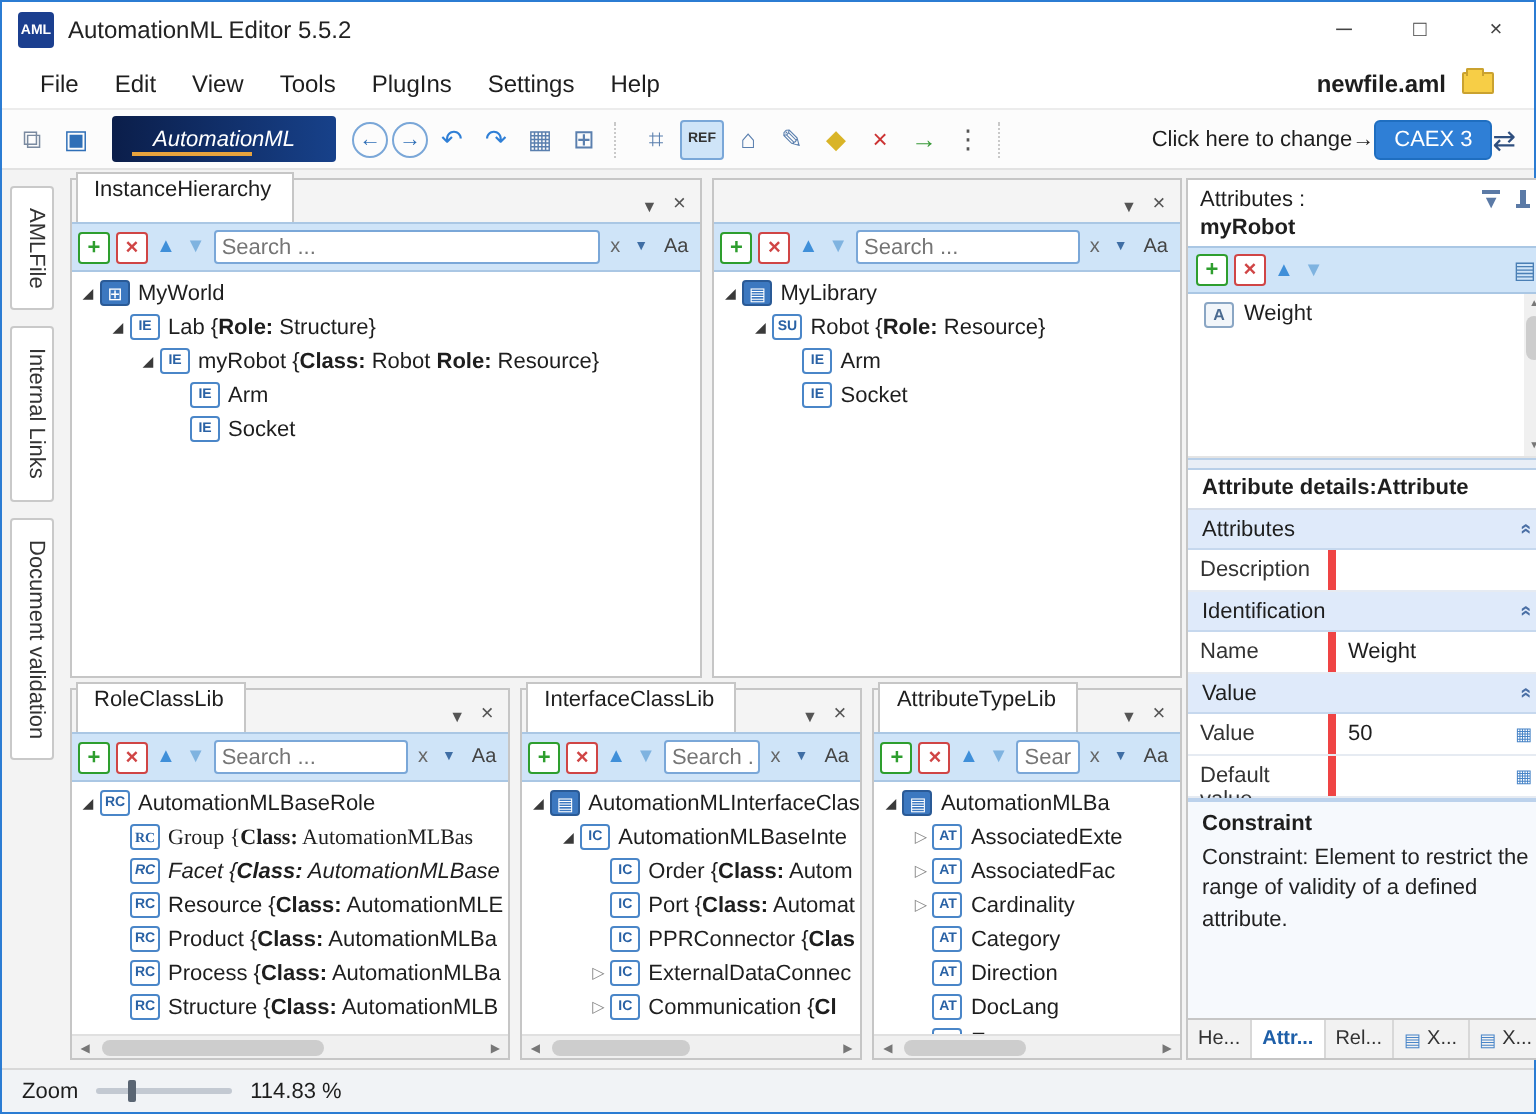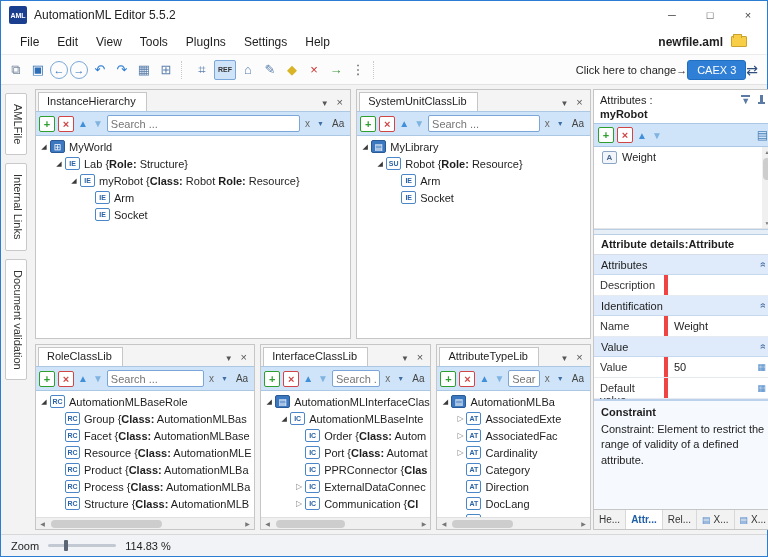--- a/index.html
+++ b/index.html
@@ -32,21 +32,21 @@
 .sync-icon{font-size:14px;color:#2f4f7f}
 
 .main{flex:1;display:flex;background:#f3f3f3;min-height:0}
 .side-strip{width:30px;flex:none;display:flex;flex-direction:column;gap:8px;padding:8px 4px}
 .vtab{writing-mode:vertical-rl;background:#fff;border:1px solid #c9c9c9;padding:10px 2px;font-size:11px;color:#333;border-radius:2px;text-align:center}
 .center{flex:1;min-width:0;display:flex;flex-direction:column;padding:4px 2px 4px 4px;gap:5px}
 .row-top{height:250px;display:flex;gap:5px;flex:none}
 .row-bottom{flex:1;display:flex;gap:5px;min-height:0}
 .panel{background:#fff;border:1px solid #c6c6c6;display:flex;flex-direction:column;min-width:0}
 .phead{height:21px;background:#f4f4f4;display:flex;align-items:flex-end;padding:0 3px 0 2px;flex:none}
-.ptab{background:#fff;border:1px solid #c6c6c6;border-bottom:none;padding:2px 10px 4px 8px;font-size:11px;white-space:nowrap;overflow:hidden}
+.ptab{background:#fff;border:1px solid #c6c6c6;border-bottom:none;padding:2px 10px 10px 8px;font-size:11px;white-space:nowrap;overflow:hidden}
 .ph-sp{flex:1}
 .ph-btn{width:15px;text-align:center;color:#555;font-size:8px;padding-bottom:3px}
 .ph-btn.x{font-size:11px}
 .ptoolbar{height:25px;background:#cfe4f8;border-top:1px solid #aac7e4;border-bottom:1px solid #aac7e4;display:flex;align-items:center;gap:3px;padding:0 3px;flex:none}
 .sq{width:16px;height:16px;border:1px solid;display:flex;align-items:center;justify-content:center;background:#fff;font-weight:bold;font-size:11px;flex:none;border-radius:2px}
 .sq.add{border-color:#2e9e2e;color:#2e9e2e}
 .sq.del{border-color:#d04545;color:#d04545}
 .arr{font-size:10px;flex:none;padding:0 1px}
 .arr.up{color:#3f8fd9}
 .arr.dn{color:#7fb3e0}
@@ -133,20 +133,21 @@
     <span class="menu-item">Help</span>
     <span class="file-name">newfile.aml</span>
     <span class="folder-icon"></span>
   </div>
 
   <div class="toolbar">
     <span style="display:flex;gap:2px">
         <span class="tbi" style="color: rgb(122, 138, 160);">⧉</span>
         <span class="tbi" style="color: rgb(47, 111, 183);">▣</span>
       </span>
+    <div class="logo">AutomationML</div>
     <span style="display:flex;gap:2px;align-items:center">
         <span class="tbi circ">←</span>
         <span class="tbi circ">→</span>
         <span class="tbi" style="color: rgb(47, 127, 214);">↶</span>
         <span class="tbi" style="color: rgb(47, 127, 214);">↷</span>
         <span class="tbi" style="color: rgb(90, 127, 174);">▦</span>
         <span class="tbi" style="color: rgb(90, 127, 174);">⊞</span>
         <span class="tsep"></span>
         <span class="tbi" style="color: rgb(90, 127, 174);">⌗</span>
         <span class="tbi ref">REF</span>
@@ -220,21 +221,20 @@
               <div class="trow" style="padding-left: 47px;">
                 <span class="exp"></span>
                 <span class="ticon t-ie">IE</span>
                 <span class="tlabel"><span>Socket</span></span>
               </div>
             </div>
         </div>
 
         <div class="panel" style="flex:1">
           <div class="phead">
-            <div class="ptab">SystemUnitClassLib</div>
             <div class="ph-sp"></div>
             <span class="ph-btn">▼</span>
             <span class="ph-btn x">×</span>
           </div>
           <div class="ptoolbar">
             <span class="sq add">+</span>
             <span class="sq del">×</span>
             <span class="arr up">▲</span>
             <span class="arr dn">▼</span>
             <span class="search">
@@ -289,26 +289,26 @@
             <span class="s-x">x</span>
             <span class="s-car">▼</span>
             <span class="s-aa">Aa</span>
           </div>
           <div class="tree">
               <div class="trow" style="padding-left: 2px;">
                 <span class="exp open">◢</span>
                 <span class="ticon t-rc">RC</span>
                 <span class="tlabel"><span>AutomationMLBaseRole</span></span>
               </div>
-              <div class="trow" style="padding-left: 17px;">
+              <div class="trow" style="padding-left: 17px; font-family: Liberation Serif, serif;">
                 <span class="exp"></span>
                 <span class="ticon t-rc">RC</span>
                 <span class="tlabel"><span>Group {</span><span class="b">Class:</span><span> AutomationMLBas</span></span>
               </div>
-              <div class="trow" style="padding-left: 17px;">
+              <div class="trow" style="padding-left: 17px; font-style: italic;">
                 <span class="exp"></span>
                 <span class="ticon t-rc">RC</span>
                 <span class="tlabel"><span>Facet {</span><span class="b">Class:</span><span> AutomationMLBase</span></span>
               </div>
               <div class="trow" style="padding-left: 17px;">
                 <span class="exp"></span>
                 <span class="ticon t-rc">RC</span>
                 <span class="tlabel"><span>Resource {</span><span class="b">Class:</span><span> AutomationMLE</span></span>
               </div>
               <div class="trow" style="padding-left: 17px;">

